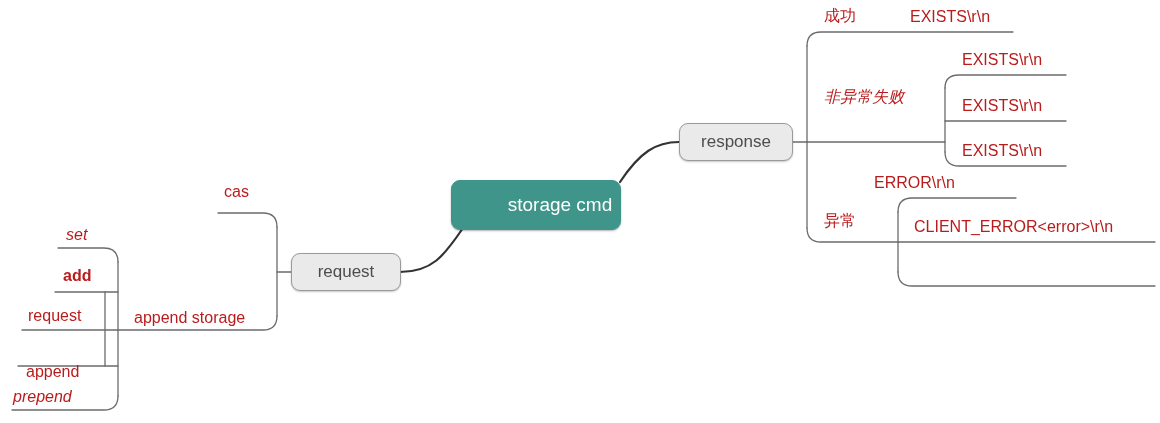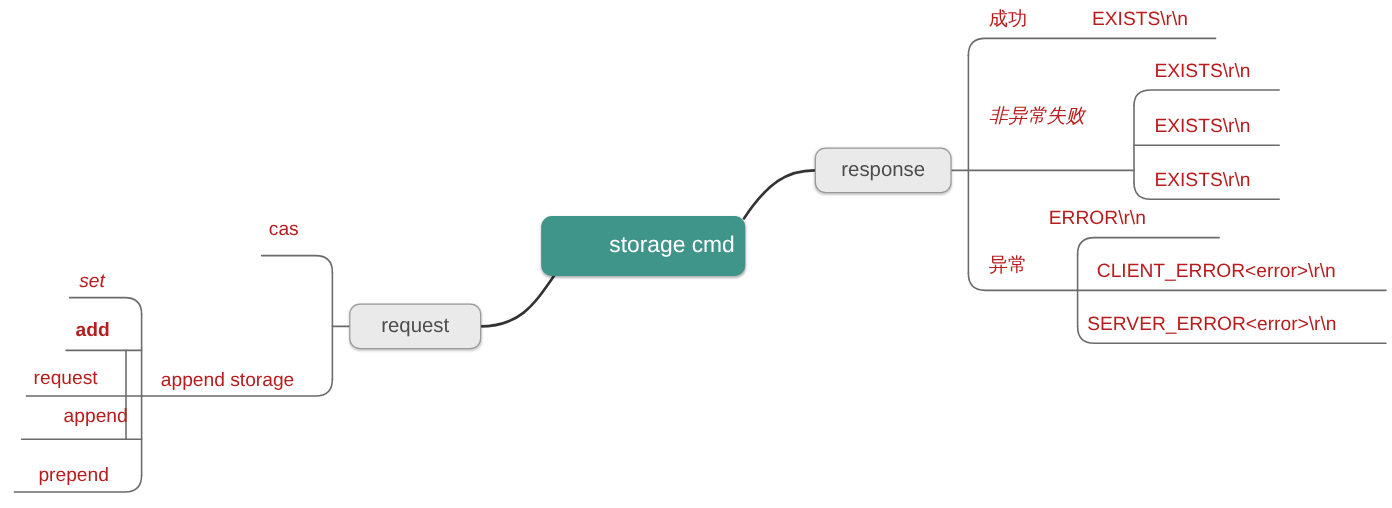--- a/index.html
+++ b/index.html
@@ -126,37 +126,36 @@
   <div class="leaf" style="left:224px; top:184px;">cas</div>
 
   <div class="leaf" style="left:134px; top:310px;">append storage</div>
 
   <div class="leaf" style="left:66px; top:227px;font-style:italic;">set</div>
 
   <div class="leaf" style="left:63px; top:268px;font-weight:bold;">add</div>
 
   <div class="leaf" style="left:28px; top:308px;">request</div>
 
-  <div class="leaf" style="left:26px; top:340px;margin-left:27px;">append</div>
+  <div class="leaf" style="left:26px; top:364px;">append</div>
 
-  <div class="leaf" style="left:32px; top:389px;">prepend</div>
+  <div class="leaf" style="left:13px; top:389px;font-style:italic;">prepend</div>
 
   <div class="leaf leaf-cn" style="left:824px; top:8px;">成功</div>
 
   <div class="leaf" style="left:910px; top:9px;">EXISTS\r\n</div>
 
   <div class="leaf leaf-cn" style="left:824px; top:89px;font-style:italic;">非异常失败</div>
 
   <div class="leaf" style="left:962px; top:52px;">EXISTS\r\n</div>
 
   <div class="leaf" style="left:962px; top:98px;">EXISTS\r\n</div>
 
   <div class="leaf" style="left:962px; top:143px;">EXISTS\r\n</div>
 
   <div class="leaf leaf-cn" style="left:824px; top:213px;text-align:center;">异常</div>
 
   <div class="leaf" style="left:874px; top:175px;">ERROR\r\n</div>
 
   <div class="leaf" style="left:914px; top:219px;">CLIENT_ERROR&lt;error&gt;\r\n</div>
 
-  <div class="leaf" style="left:906px; top:263px;">SERVER_ERROR&lt;error&gt;\r\n</div>
 
 </div>
 
 </body></html>

